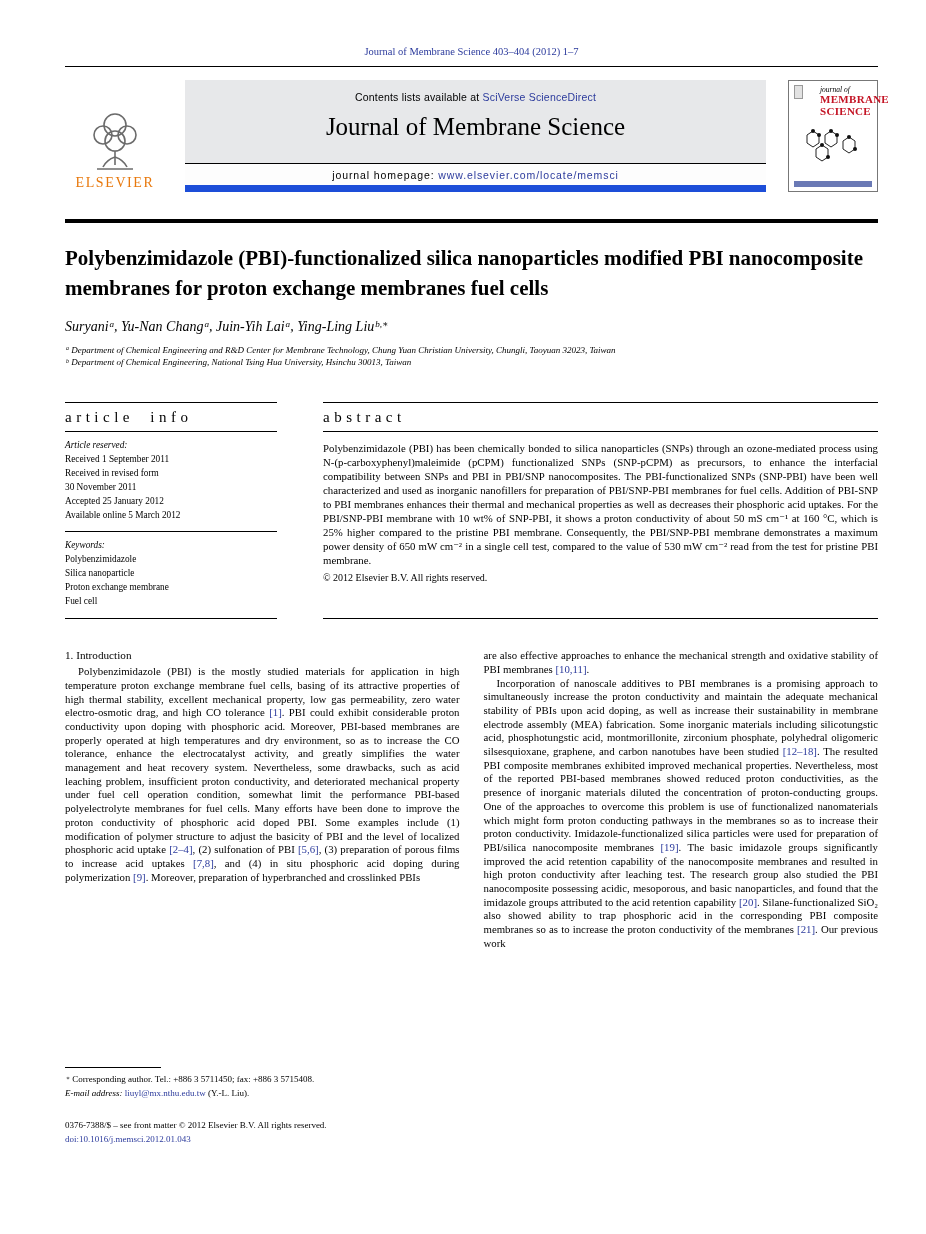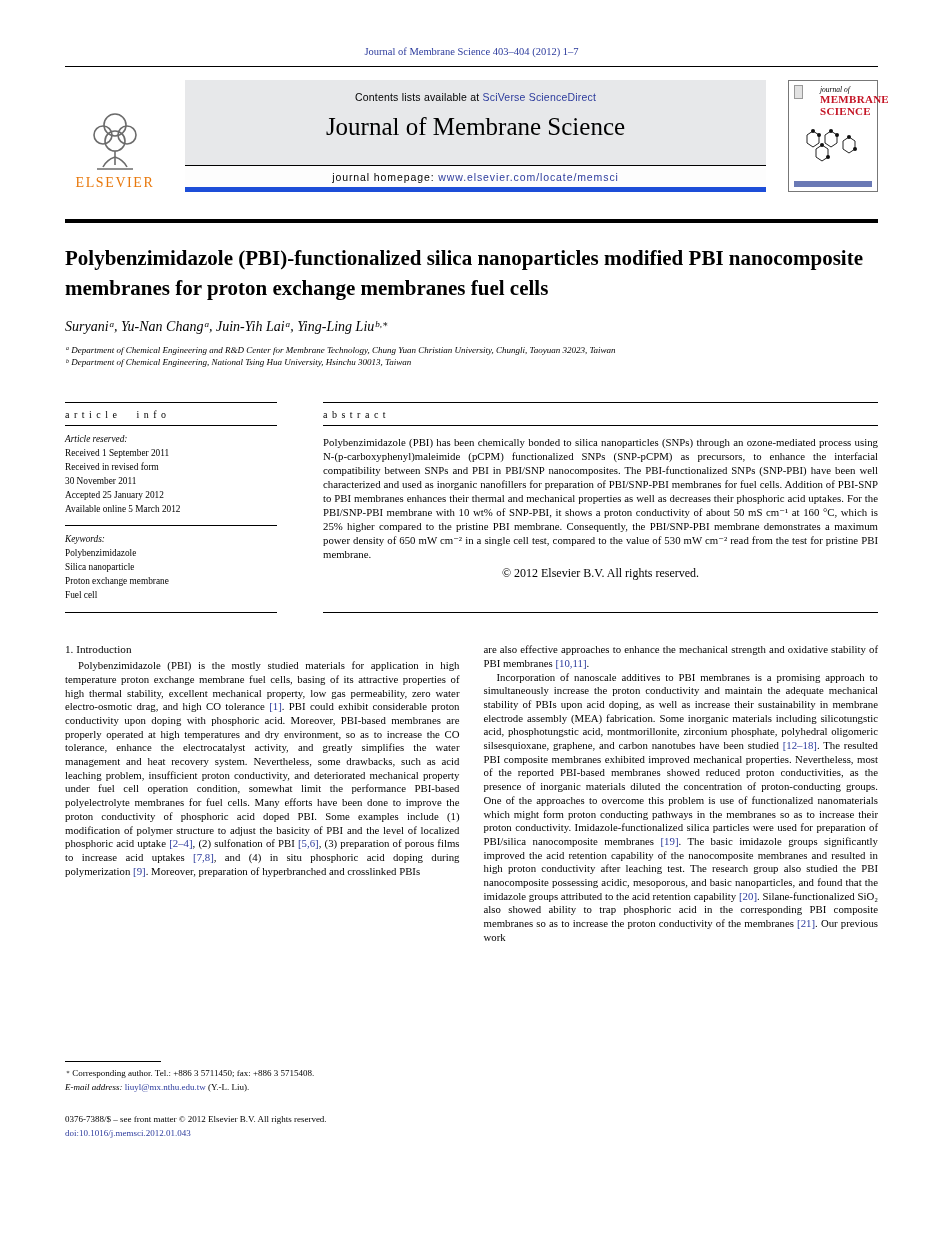--- a/index.html
+++ b/index.html
@@ -17,21 +17,21 @@
 
   .journal-ref { text-align: center; font-size: 10.5px; color: var(--accent_blue, #2b3a9c); padding-bottom: 9px; }
   .rule-thin { border-top: 1px solid #000; }
 
   .banner { display: flex; margin-top: 13px; height: 112px; align-items: stretch; }
   .logo-block { width: 100px; flex: none; display: flex; flex-direction: column; align-items: center; justify-content: flex-end; padding-bottom: 1px; }
   .elsevier-wordmark { font-size: 14px; letter-spacing: 1.6px; color: var(--elsevier_orange, #e8780c); margin-top: 1px; }
   .banner-mid { flex: 1; margin-left: 20px; margin-right: 22px; background: var(--banner_gray, #e7e8ea); display: flex; flex-direction: column; }
   .contents-line { text-align: center; font-family: "Liberation Sans", "DejaVu Sans", sans-serif; font-size: 10.5px; padding-top: 11px; letter-spacing: 0.2px; }
   .banner-title { text-align: center; font-size: 25px; margin-top: 10px; }
-  .homepage-band { margin-top: auto; border-top: 1px solid #000; border-bottom: 5px solid #1d4ed8; background: #fdfdfd; font-family: "Liberation Sans", "DejaVu Sans", sans-serif; font-size: 10.5px; letter-spacing: 0.9px; text-align: center; padding: 5px 0 4px; }
+  .homepage-band { margin-top: auto; border-top: 1px solid #000; border-bottom: 7px solid #1d4ed8; background: #fdfdfd; font-family: "Liberation Sans", "DejaVu Sans", sans-serif; font-size: 10.5px; letter-spacing: 0.9px; text-align: center; padding: 5px 0 4px; }
 
   .cover { width: 90px; flex: none; border: 1px solid #777; background: #fff; display: flex; flex-direction: column; padding: 4px 5px; }
   .cover-head { display: flex; gap: 13px; }
   .cover-mark { width: 9px; height: 14px; border: 1px solid #999; background: #e2e2e2; margin-right: 4px; flex: none; }
   .cover-l1 { font-size: 7.5px; font-style: italic; }
   .cover-l2, .cover-l3 { font-size: 11px; font-weight: bold; color: var(--cover_red, #c41425); line-height: 1.08; letter-spacing: 0.3px; }
   .cover svg { margin: 5px auto 0; display: block; }
   .cover-band { margin-top: auto; height: 6px; background: #6a79b5; }
 
   .rule-thick { height: 4px; background: #000; margin-top: 27px; }
@@ -39,24 +39,24 @@
   .title { font-size: 21px; font-weight: 600; line-height: 1.42; margin-top: 21px; }
   .authors { font-size: 14px; margin-top: 15px; font-style: italic; }
   .affils { margin-top: 9px; }
   .affil { font-size: 9px; font-style: italic; line-height: 1.4; }
 
   .info-abs { display: flex; margin-top: 33px; }
   .info-col { width: 212px; flex: none; display: flex; flex-direction: column; }
   .abs-col { flex: 1; margin-left: 46px; display: flex; flex-direction: column; }
   .col-rule { border-top: 1px solid #000; }
   .rule-bottom { margin-top: auto; border-top: 1px solid #000; }
-  .col-heading { font-size: 10px; letter-spacing: 4.5px; word-spacing: 8px; padding: 6px 0 5px; }
+  .col-heading { font-size: 15px; letter-spacing: 4.5px; word-spacing: 8px; padding: 6px 0 5px; }
   .info-block { font-size: 9.3px; line-height: 1.5; padding: 7px 0 9px; }
   .abs-text { font-size: 10.8px; line-height: 1.3; text-align: justify; margin-top: 9px; }
-  .abs-copy { text-align: center; font-size: 12px; margin: 5px 0 0; }
+  .abs-copy { text-align: left; font-size: 10px; margin: 5px 0 0; }
 
   .body-cols { display: flex; margin-top: 30px; min-height: 452px; }
   .bcol { flex: 1; }
   .bcol.left { display: flex; flex-direction: column; margin-right: 24px; }
   .sec-heading { font-size: 11.2px; font-weight: normal; margin-bottom: 4px; }
   .para { font-size: 10.8px; line-height: 1.27; text-align: justify; }
   .para.indent { text-indent: 13px; }
 
   .footnote { margin-top: auto; padding-top: 12px; font-size: 9px; line-height: 1.55; }
   .fn-rule { width: 96px; border-top: 1px solid #000; margin-bottom: 5px; }

